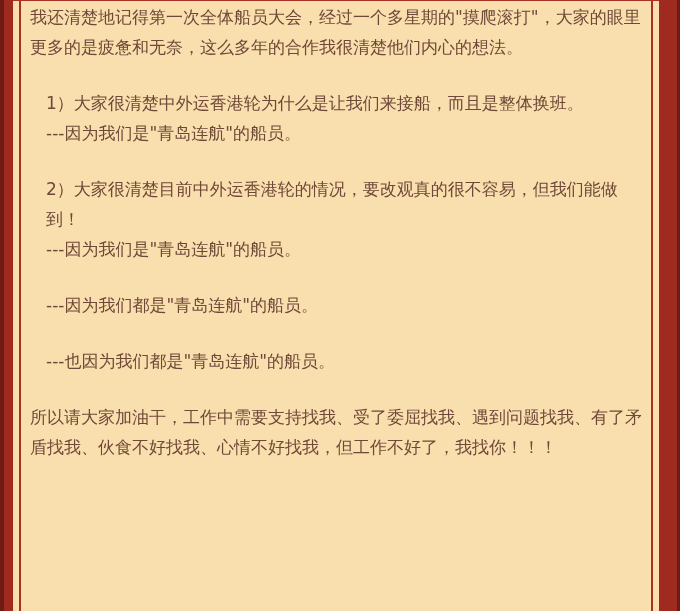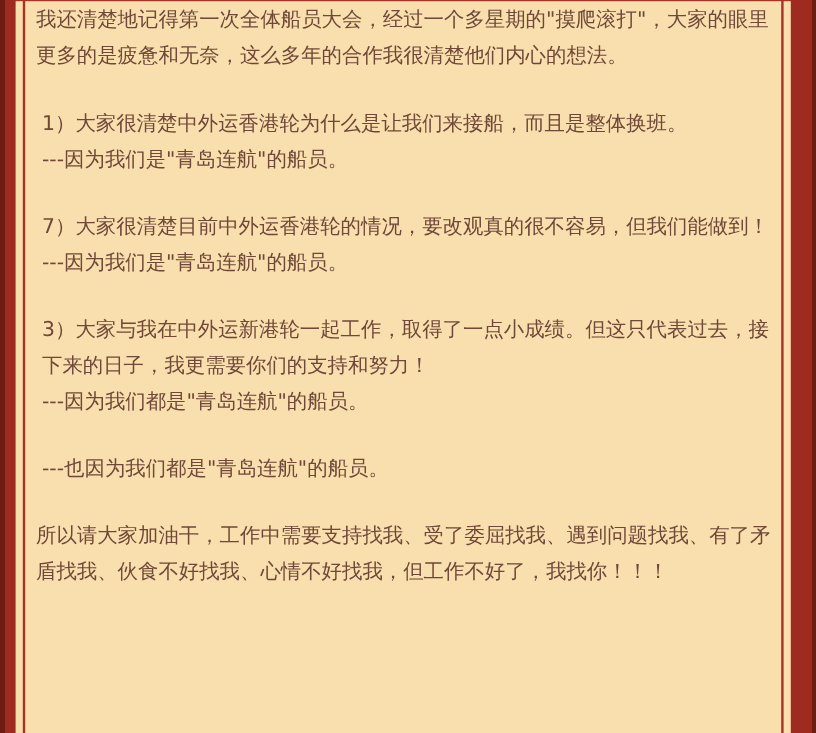--- a/index.html
+++ b/index.html
@@ -55,21 +55,21 @@
     width: 616px;
     color: #6F4838;
     font-size: 17px;
     line-height: 30px;
     text-align: left;
   }
   .content p {
     margin: 0 0 26px 0;
   }
   .point {
-    margin: 0 0 26px 5px;
+    margin: 0 0 26px 16px;
   }
   .point p {
     margin: 0;
   }
   .content p.closing {
     margin-bottom: 17px;
   }
 </style>
 </head>
 <body>
@@ -83,26 +83,25 @@
 <div class="content">
   <p>我还清楚地记得第一次全体船员大会，经过一个多星期的"摸爬滚打"，大家的眼里更多的是疲惫和无奈，这么多年的合作我很清楚他们内心的想法。</p>
 
 
   <div class="point">
     <p>1）大家很清楚中外运香港轮为什么是让我们来接船，而且是整体换班。</p>
     <p>---因为我们是"青岛连航"的船员。</p>
   </div>
 
   <div class="point">
-    <p>7）大家很清楚目前中外运香港轮的情况，要改观真的很不容易，但我们能做到！</p>
+    <p>2）大家很清楚目前中外运香港轮的情况，要改观真的很不容易，但我们能做到！</p>
     <p>---因为我们是"青岛连航"的船员。</p>
   </div>
 
   <div class="point">
-    <p>3）大家与我在中外运新港轮一起工作，取得了一点小成绩。但这只代表过去，接下来的日子，我更需要你们的支持和努力！</p>
     <p>---因为我们都是"青岛连航"的船员。</p>
   </div>
 
   <div class="point">
     <p>---也因为我们都是"青岛连航"的船员。</p>
   </div>
 
   <p class="closing">所以请大家加油干，工作中需要支持找我、受了委屈找我、遇到问题找我、有了矛盾找我、伙食不好找我、心情不好找我，但工作不好了，我找你！！！</p>
 </div>
 

